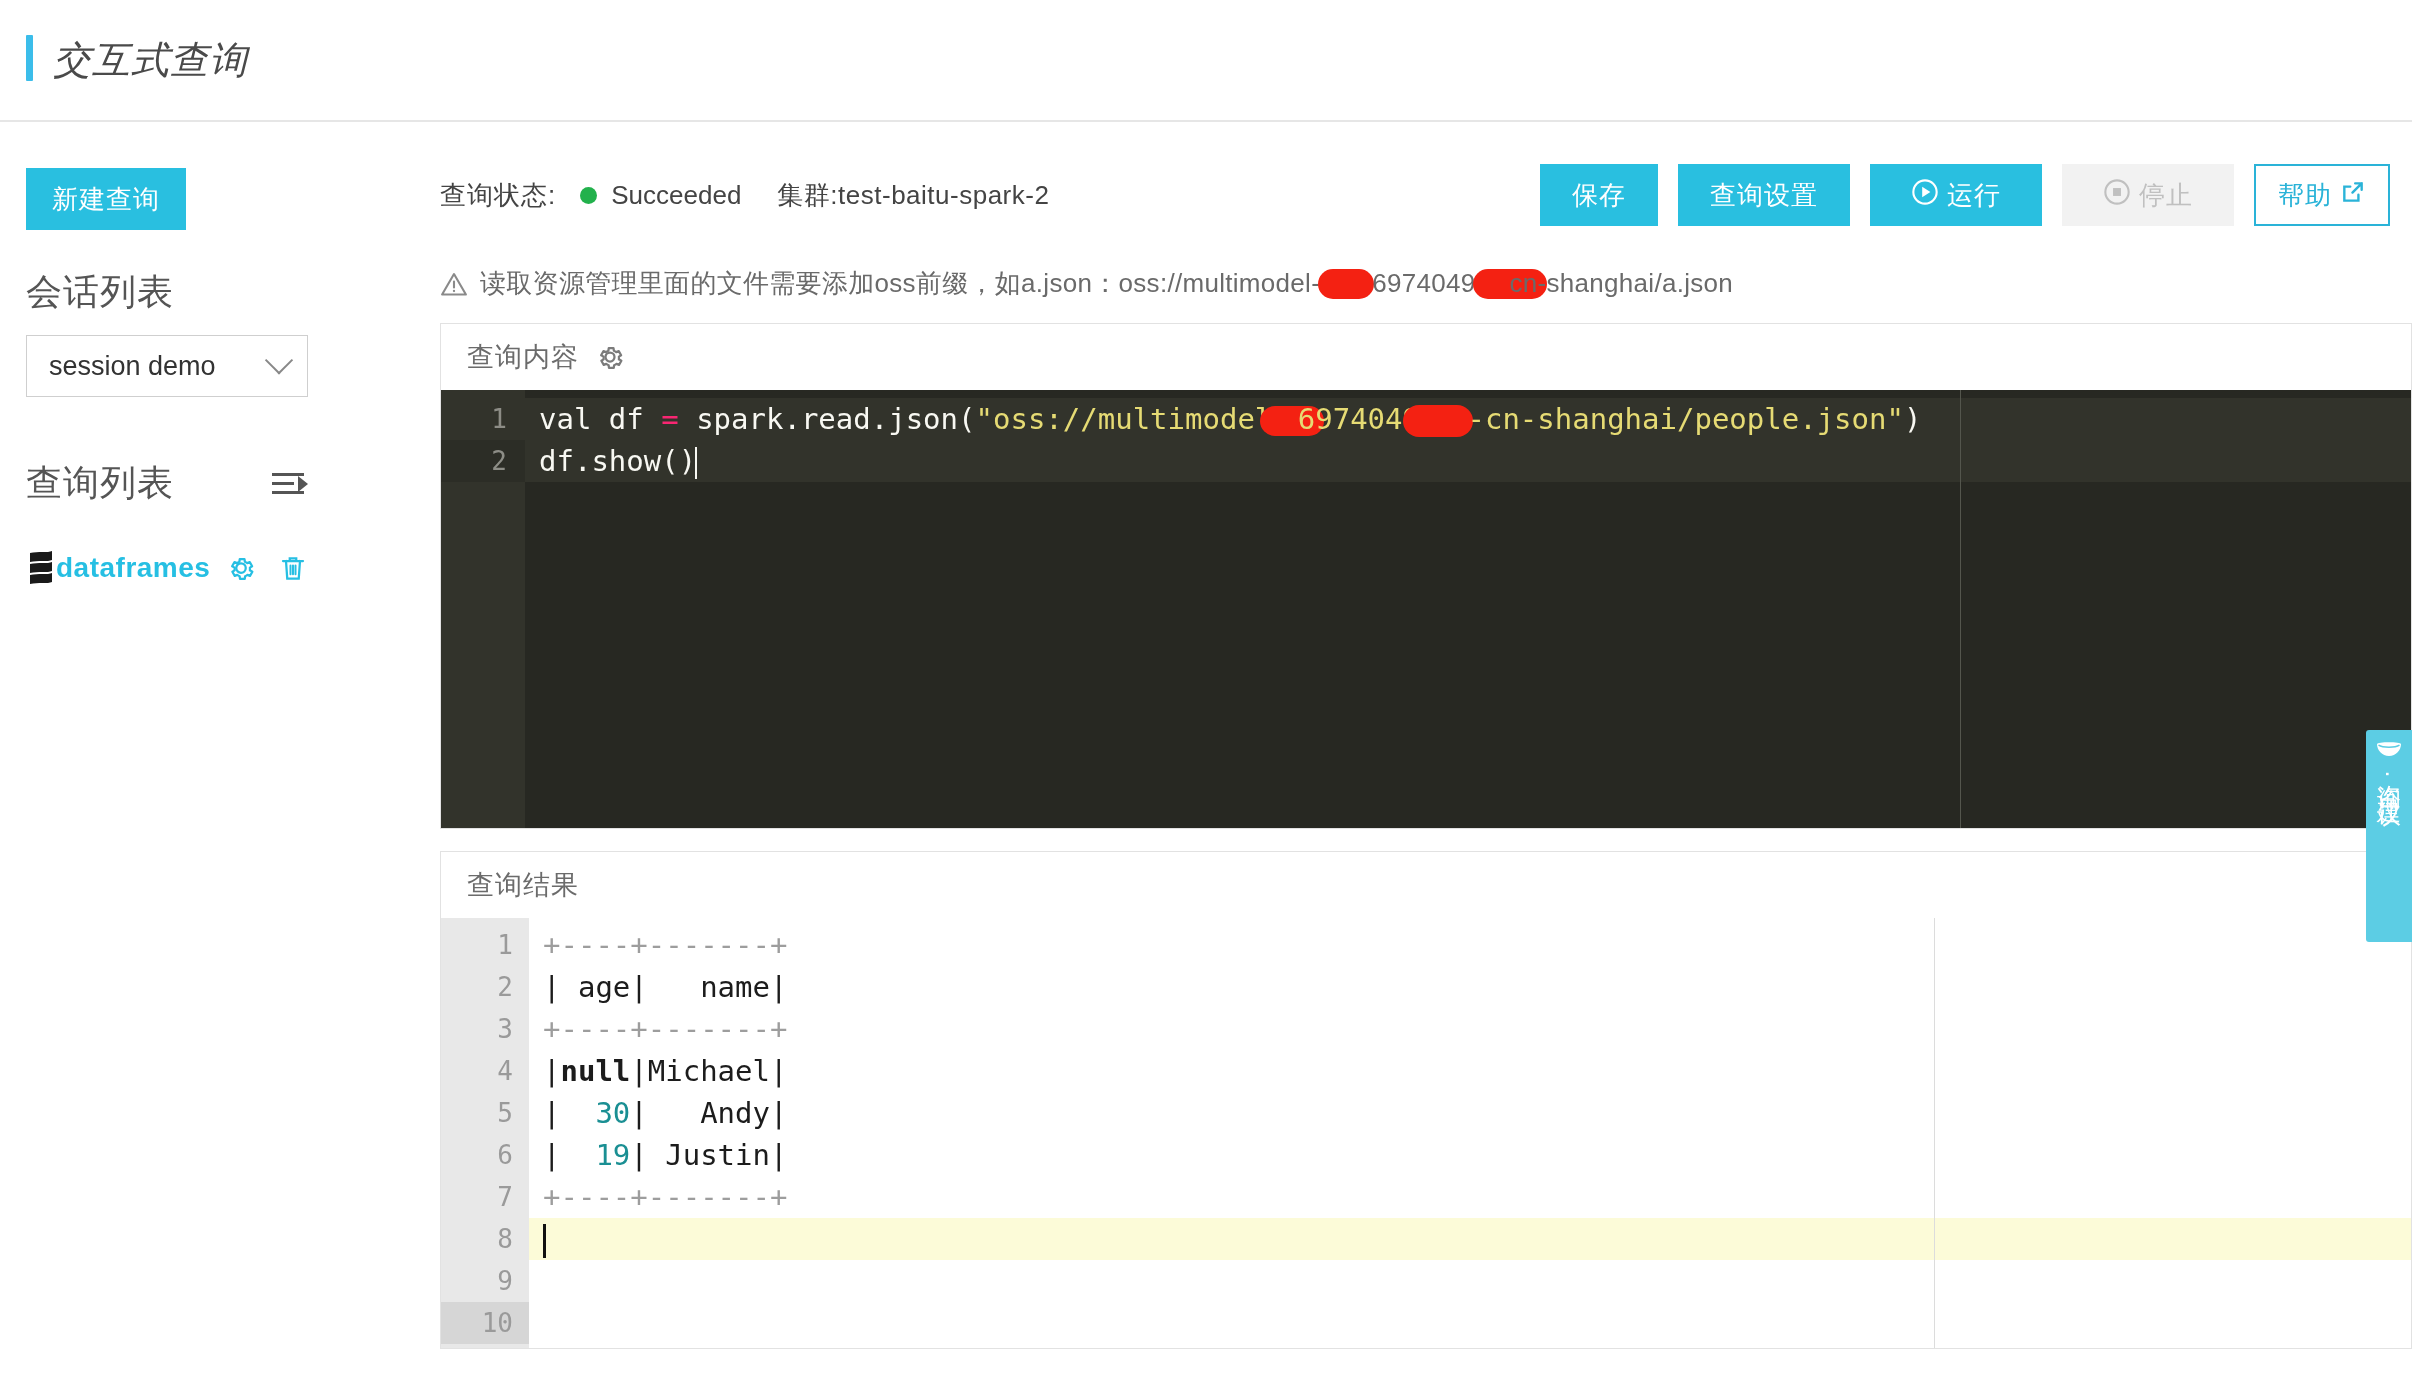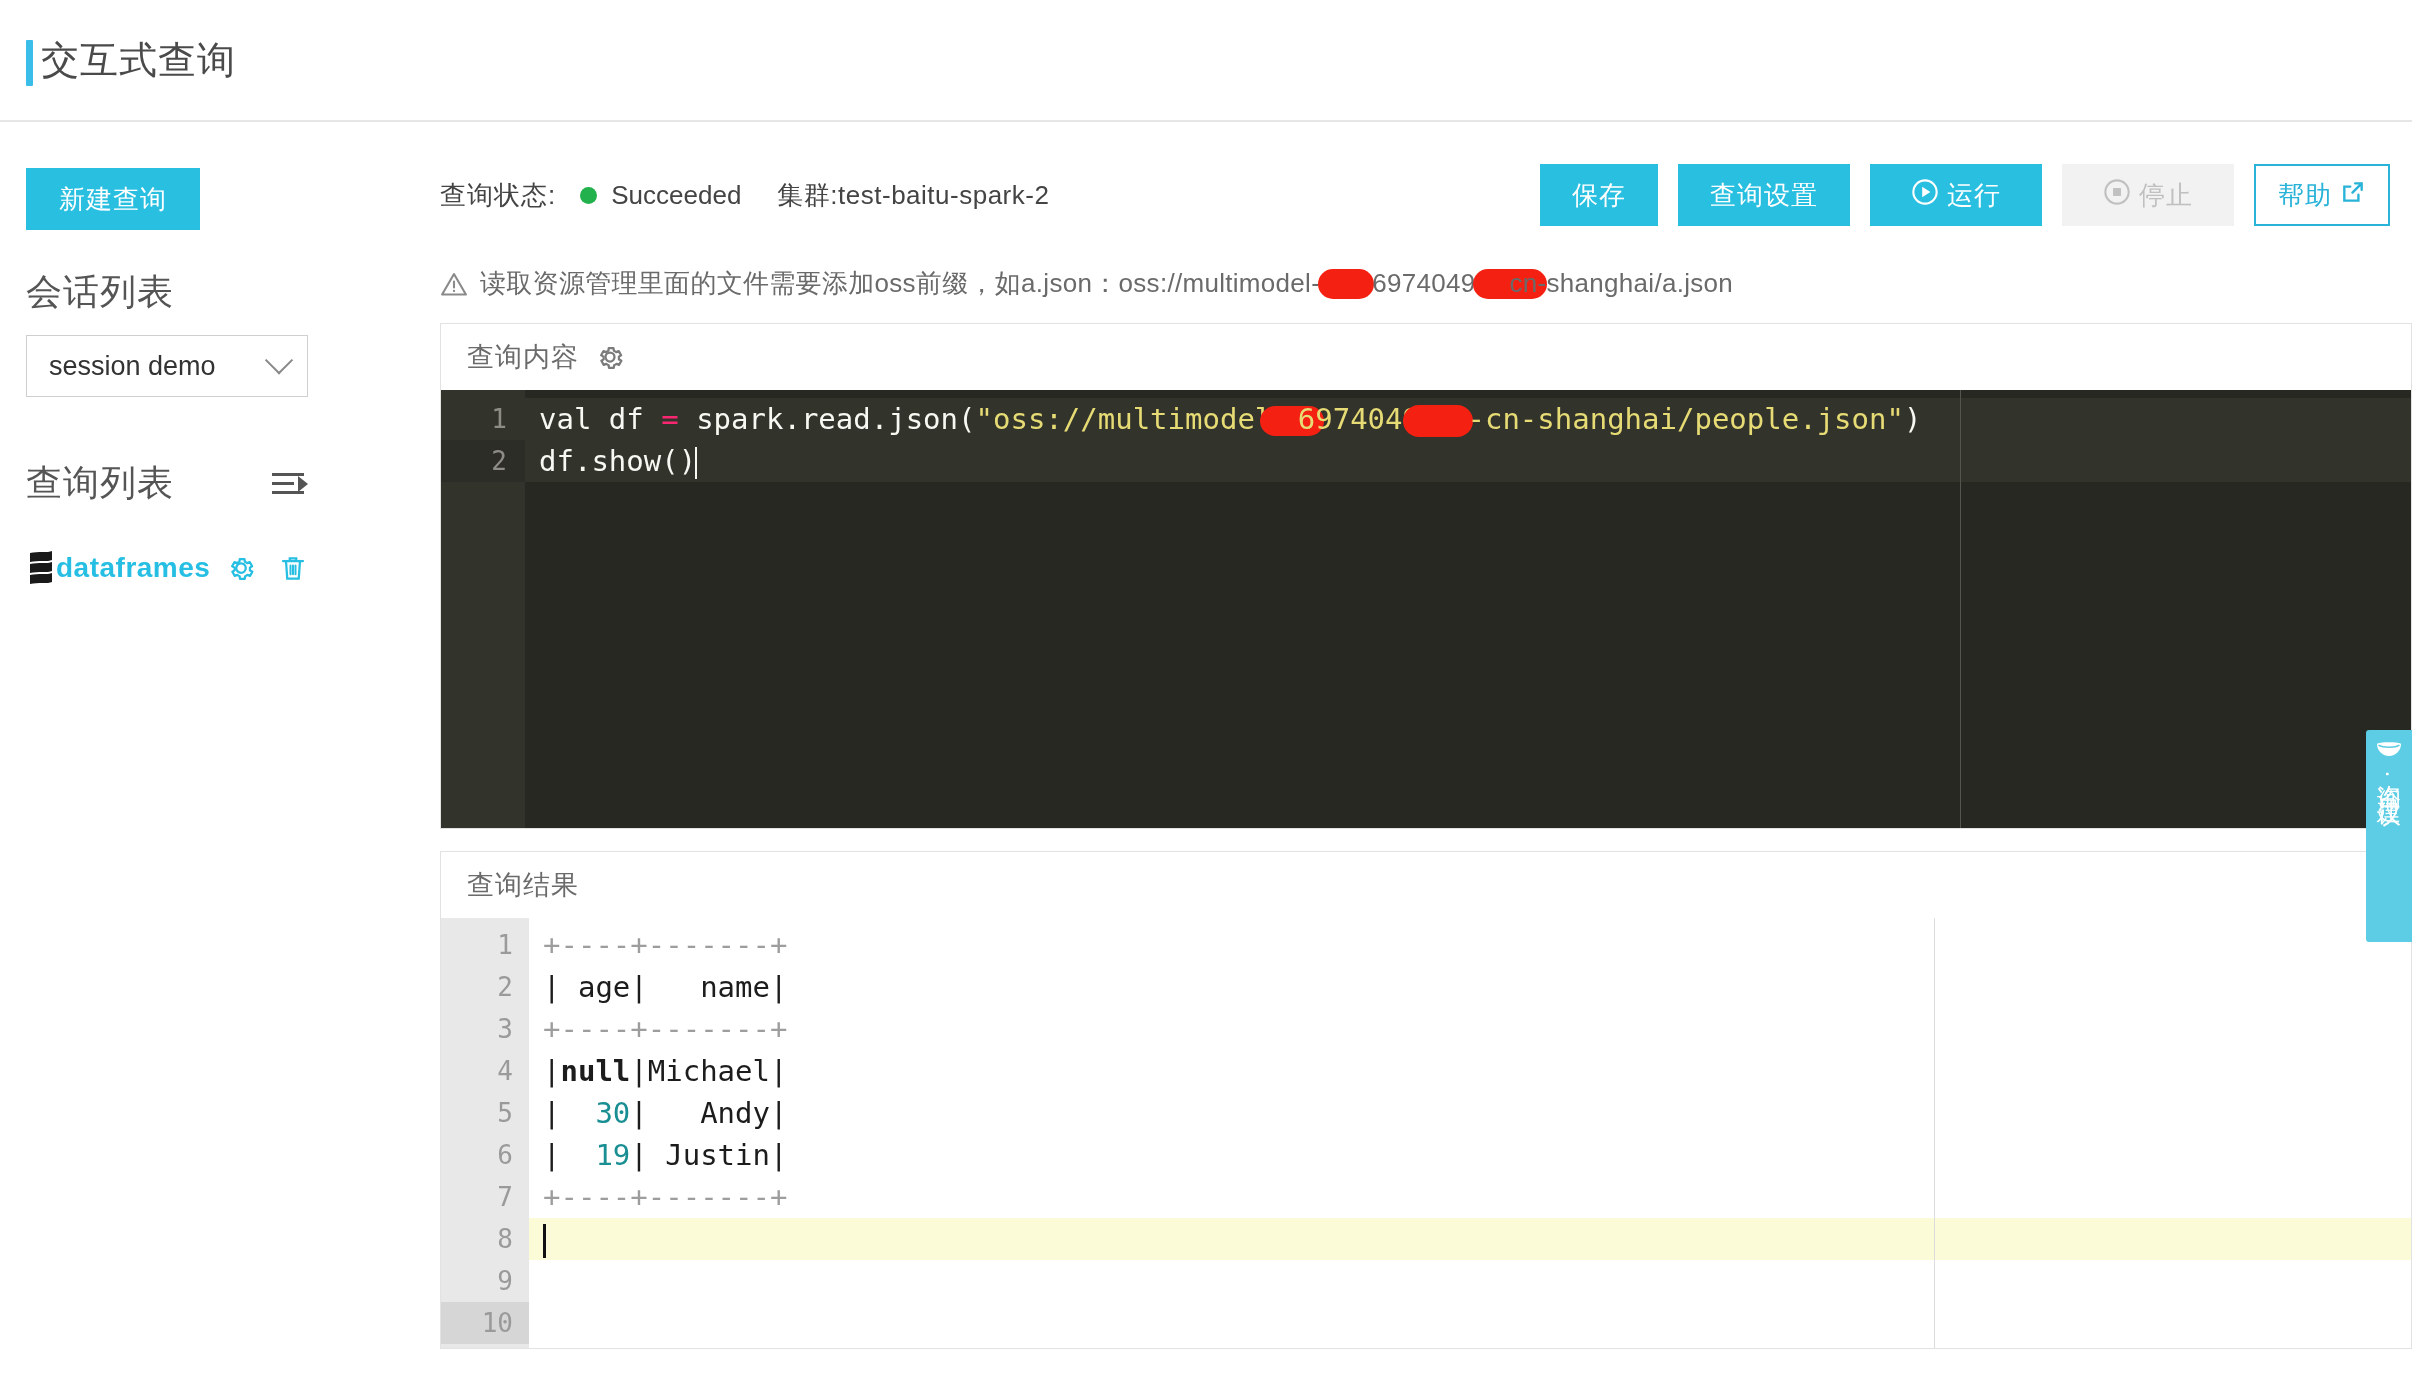--- a/index.html
+++ b/index.html
@@ -11,37 +11,37 @@
   }
 
   
   .page-header {
     height: 122px;
     border-bottom: 2px solid #e6e6e6;
     display: flex;
     align-items: center;
     padding-left: 26px;
   }
-  .title-wrap { display: flex; align-items: flex-end; gap: 8px; }
+  .title-wrap { display: flex; align-items: flex-start; gap: 20px; font-style: italic; }
   .title-bar {
     width: 7px; height: 46px;
     background: #3bbdea; border-radius: 1px;
   }
   .page-title {
     font-size: 38px; color: #4a4a4a; font-weight: 400;
     letter-spacing: 1px;
   }
 
   
   .body-wrap { display: flex; height: 1270px; }
 
   
   .sidebar { width: 420px; flex: none; padding: 46px 0 0 26px; }
   .new-query-btn {
-    width: 174px; height: 62px;
+    width: 160px; height: 62px;
     background: #29bfe0; color: #fff;
     border: none; font-size: 26px;
     font-family: "Liberation Sans", sans-serif;
     cursor: pointer; display: flex;
     align-items: center; justify-content: center;
     letter-spacing: 1px;
   }
   .section-label {
     font-size: 36px; color: #555; margin-top: 38px; letter-spacing: 1px;
   }

